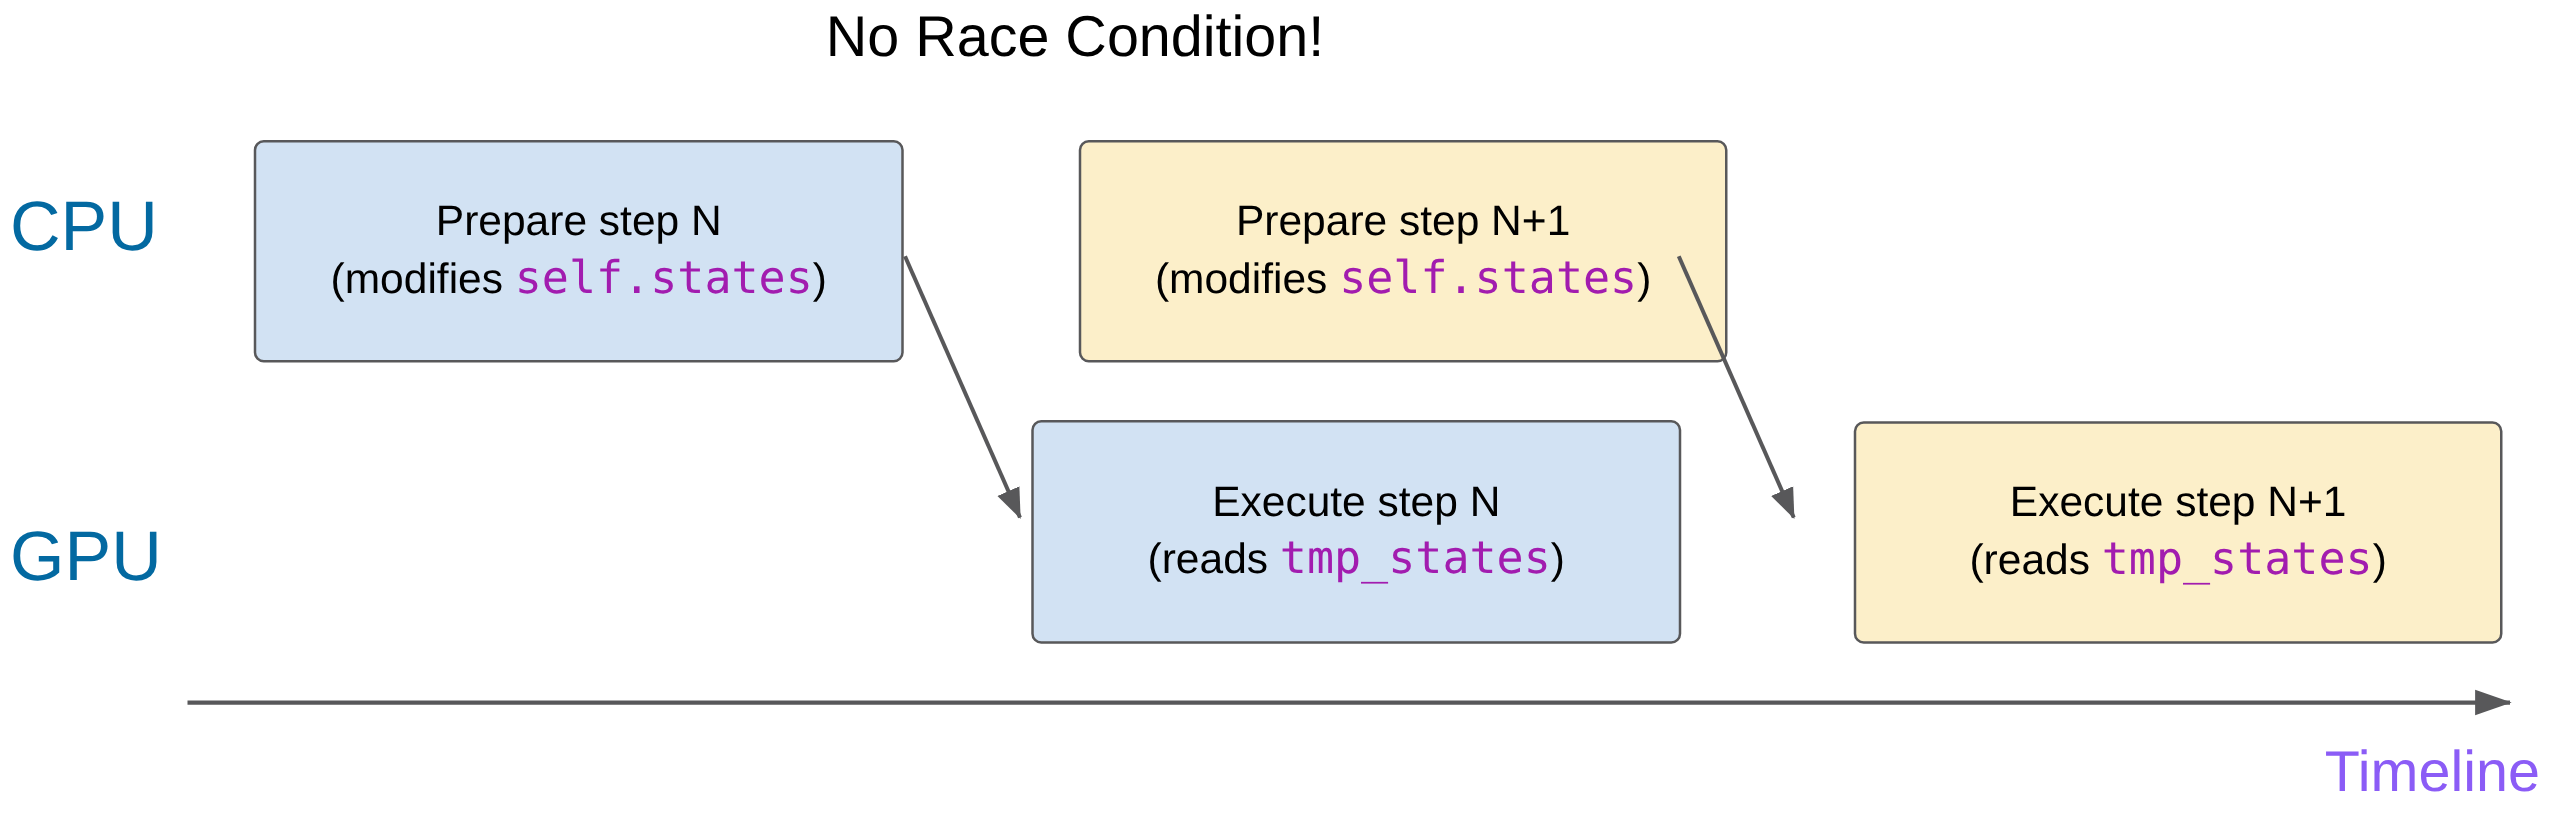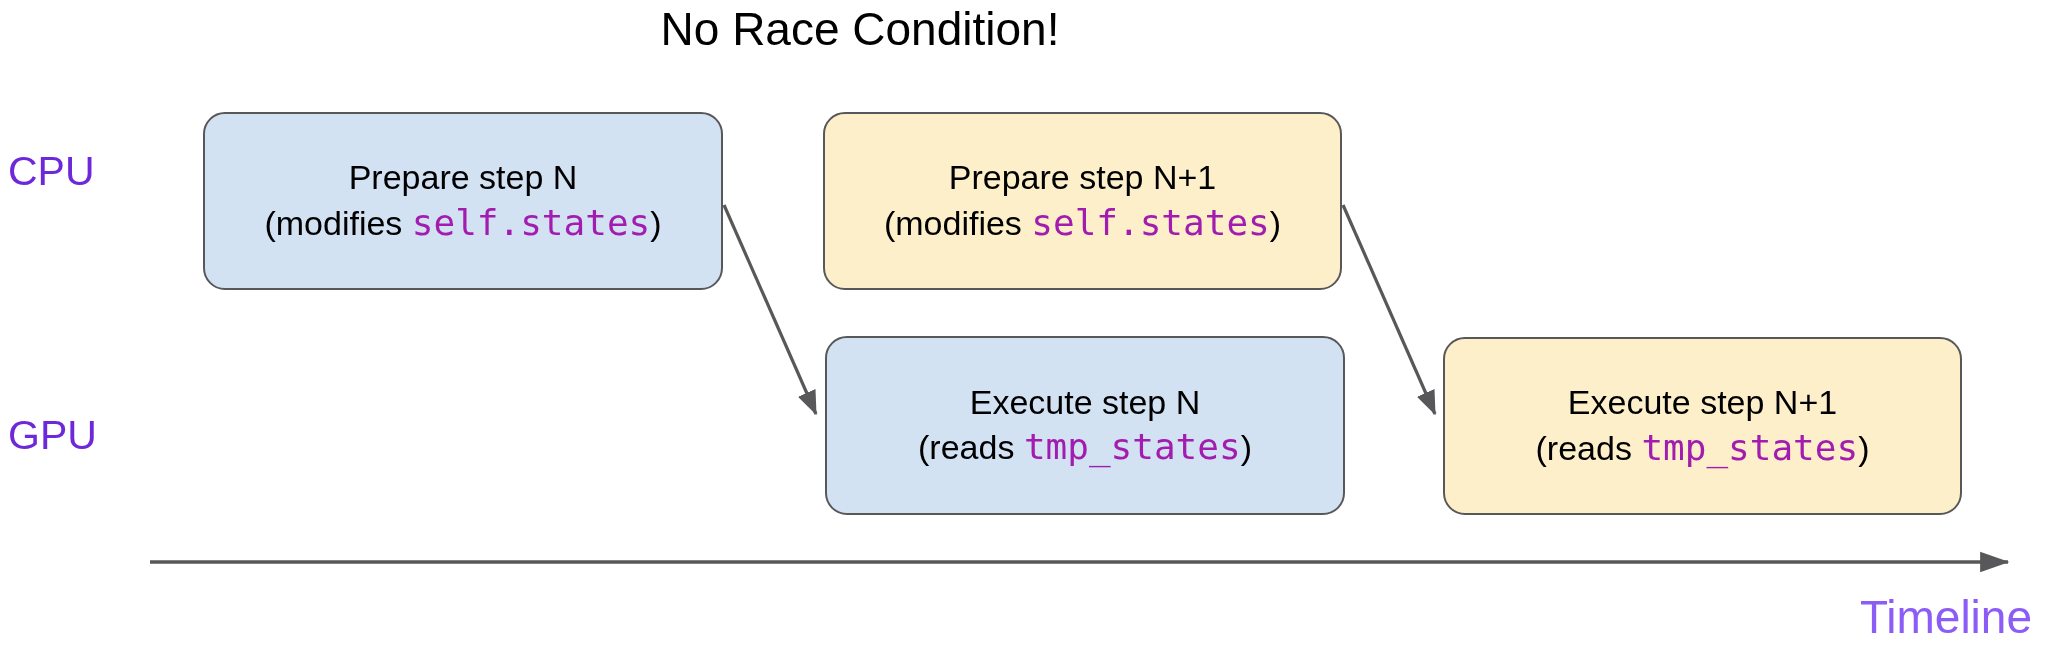--- a/index.html
+++ b/index.html
@@ -26,46 +26,46 @@
     font-size: 46px;
     color: #000000;
     font-family: "Liberation Sans", sans-serif;
     letter-spacing: 0px;
     white-space: nowrap;
   }
 
   
   .lane-label {
     position: absolute;
-    font-size: 41px;
-    color: #6d28d9;
+    font-size: 56px;
+    color: #0369a1;
     font-family: "Liberation Sans", sans-serif;
     white-space: nowrap;
   }
   #lane-cpu { left: 8px;  top: 148px; }
   #lane-gpu { left: 8px;  top: 398px; margin-top: 14px; }
 
   
   .box {
     position: absolute;
     border: 2.5px solid #58585a;
-    border-radius: 22px;
+    border-radius: 8px;
     box-sizing: border-box;
     display: flex;
     flex-direction: column;
     align-items: center;
     justify-content: center;
     text-align: center;
     font-size: 34px;
     color: #000000;
     line-height: 1.28;
     font-family: "Liberation Sans", sans-serif;
   }
   .box.blue  { background: #d2e2f3; }
-  .box.cream { background: #fcefc9; }
+  .box.cream { background: #fcefc9; margin-left: 40px; }
   .box .line { white-space: nowrap; }
   .code {
     font-family: "DejaVu Sans Mono", "Liberation Mono", monospace;
     color: #a21caf;
     font-size: 36px;
   }
 
   #box-cpu-n     { left: 203px;  top: 112px; width: 520px; height: 178px; }
   #box-cpu-n1    { left: 823px;  top: 112px; width: 519px; height: 178px; }
   #box-gpu-n     { left: 825px;  top: 336px; width: 520px; height: 179px; }

